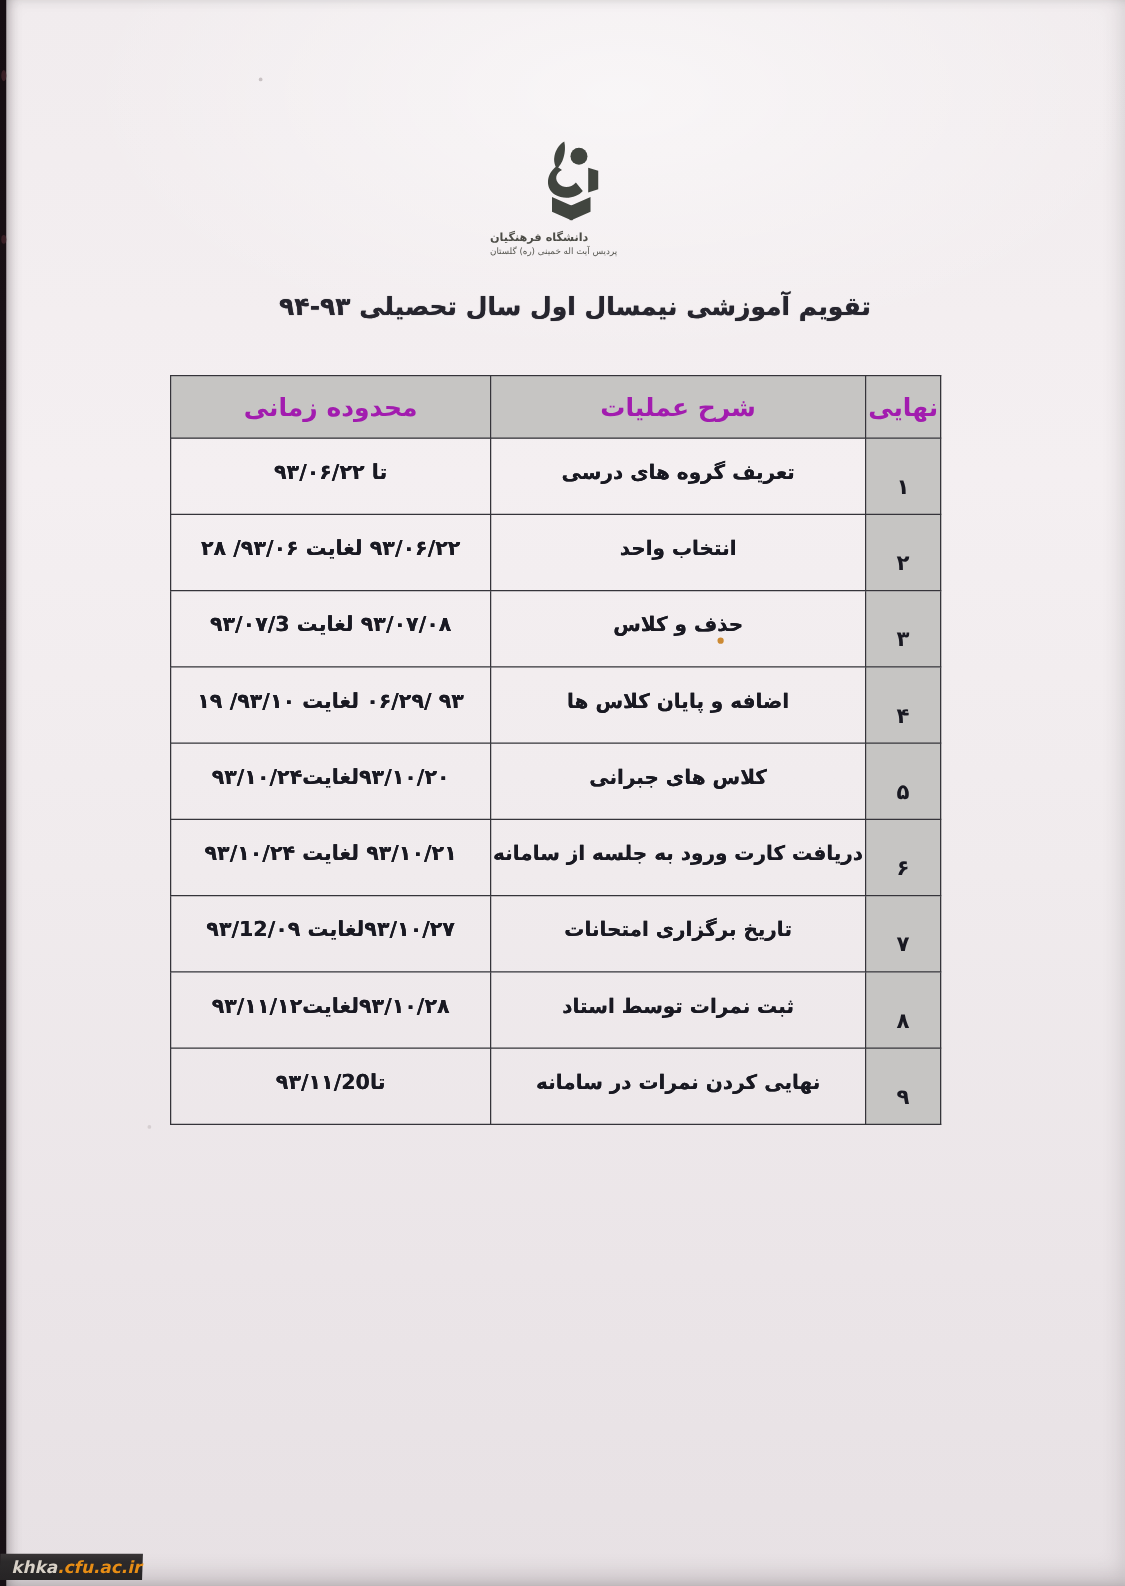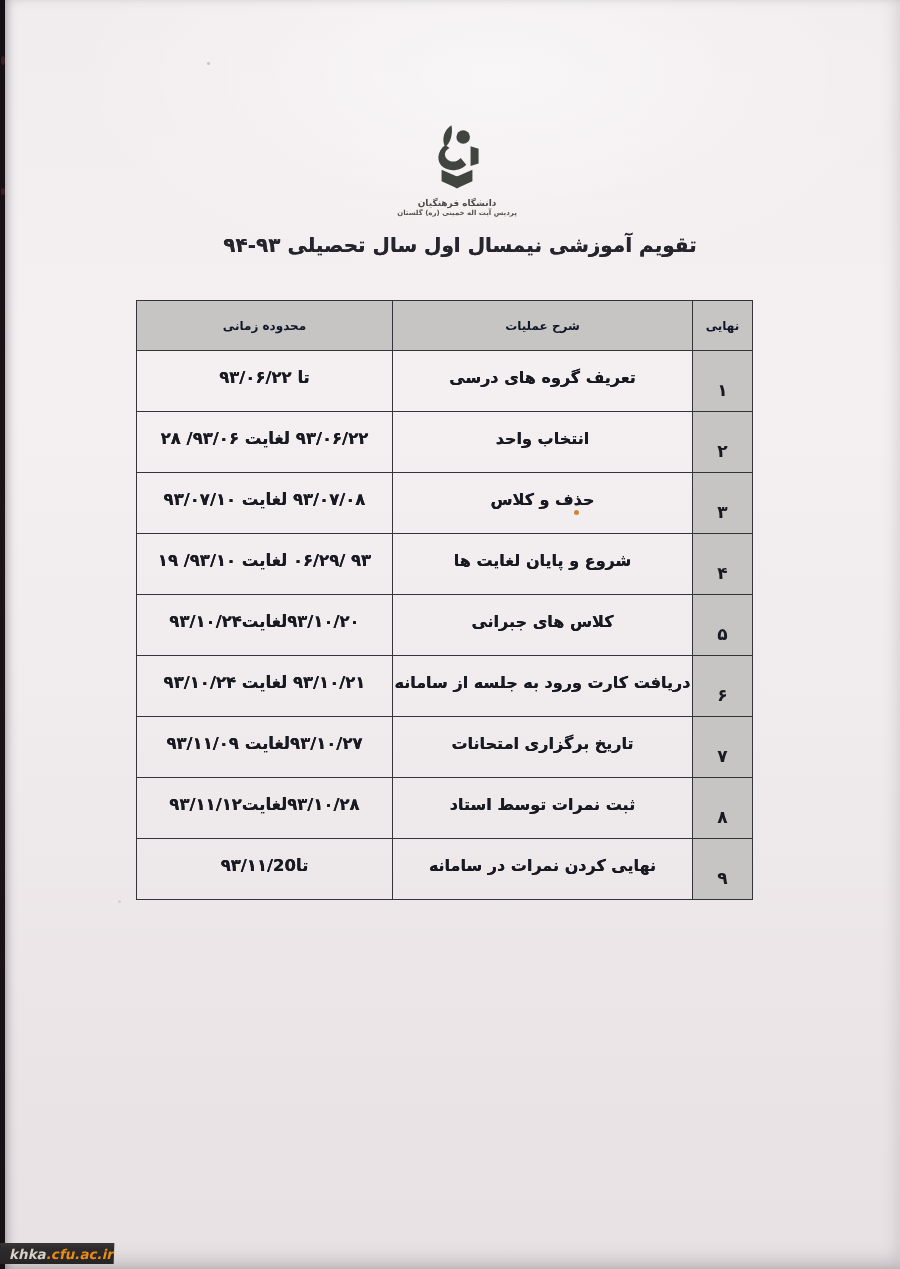--- a/index.html
+++ b/index.html
@@ -12,24 +12,24 @@
       radial-gradient(ellipse 620px 300px at 55% 6%, rgba(255,255,255,0.5), rgba(255,255,255,0) 70%),
       linear-gradient(180deg,#f1ecee 0%,#f4eff1 30%,#f0ebed 55%,#ebe5e8 80%,#e7e1e4 100%);
     box-shadow: inset 10px 0 12px -7px rgba(20,10,15,0.55), inset 0 -8px 18px rgba(70,58,64,0.22), inset 0 4px 8px -4px rgba(255,255,255,0.6);
   }
   
   .edge-left{position:absolute;left:0;top:0;width:5px;height:1269px;background:linear-gradient(180deg,#150e12 0%,#1d1418 40%,#171015 100%);}
   .edge-mark{position:absolute;background:#3a2026;border-radius:50%;}
   .speck{position:absolute;border-radius:50%;}
 
   
-  .logo-block{position:absolute;left:392px;top:124px;width:130px;text-align:center;color:#474842;}
+  .logo-block{position:absolute;left:392px;top:112px;width:130px;color:#474842;}
   .logo-glyph{display:block;margin:0 auto;}
   .logo-cap1{font-size:9px;font-weight:bold;color:#4c4c46;letter-spacing:0px;filter:blur(0.4px);}
-  .logo-cap2{font-size:7px;font-weight:bold;color:#55554f;margin-top:1px;filter:blur(0.5px);}
+  .logo-cap2{font-size:7px;font-weight:normal;color:#55554f;margin-top:1px;filter:blur(0.5px);}
 
   
   .doc-title{
     position:absolute;left:0;top:233px;width:920px;margin:0;
     text-align:center;direction:rtl;
     font-size:20px;font-weight:bold;color:#26252e;
     text-shadow:0 0 0.6px #26252e;
     letter-spacing:0.2px;
   }
 
@@ -38,21 +38,21 @@
     position:absolute;left:136px;top:300px;width:616px;height:598px;
     border-collapse:collapse;table-layout:fixed;direction:rtl;
     color:#191922;
   }
   table.cal td,table.cal th{
     border:1px solid #35343a;
     padding:0;vertical-align:middle;text-align:center;
     font-weight:bold;
   }
   tr.hdr{height:50px;}
-  tr.hdr th{background:#c6c5c3;font-size:12px;color:#0f172a;margin-top:20px;}
+  tr.hdr th{background:#c6c5c3;font-size:20px;color:#a21caf;margin-top:20px;}
   tr.datarow{height:61px;}
   td.rowno{background:#c6c5c3;font-size:17px;}
   td.rowno span{position:relative;top:9px;display:inline-block;}
   td.desc{font-size:16px;margin-top:26px;}
   td.desc span{position:relative;top:-4px;display:inline-block;text-shadow:0 0 0.4px #191922;}
   td.range{font-size:16.5px;letter-spacing:0.5px;}
   td.range span{position:relative;top:-4px;display:inline-block;text-shadow:0 0 0.4px #191922;}
 
   
   .footer-bar{
@@ -114,45 +114,45 @@
 
     <tr class="datarow">
       <td class="rowno"><span>۲</span></td>
       <td class="desc"><span>انتخاب واحد</span></td>
       <td class="range"><span>۹۳/۰۶/۲۲ لغایت ۹۳/۰۶/ ۲۸</span></td>
     </tr>
 
     <tr class="datarow">
       <td class="rowno"><span>۳</span></td>
       <td class="desc"><span>حذف و کلاس</span></td>
-      <td class="range"><span>۹۳/۰۷/۰۸  لغایت ۹۳/۰۷/۱۰</span></td>
+      <td class="range"><span>۹۳/۰۷/۰۸  لغایت ۹۳/۰۷/3</span></td>
     </tr>
 
     <tr class="datarow">
       <td class="rowno"><span>۴</span></td>
-      <td class="desc"><span>شروع و پایان لغایت ها</span></td>
+      <td class="desc"><span>اضافه و پایان کلاس ها</span></td>
       <td class="range"><span>۹۳ /۰۶/۲۹  لغایت ۹۳/۱۰/ ۱۹</span></td>
     </tr>
 
     <tr class="datarow">
       <td class="rowno"><span>۵</span></td>
       <td class="desc"><span>کلاس های جبرانی</span></td>
       <td class="range"><span>۹۳/۱۰/۲۰لغایت۹۳/۱۰/۲۴</span></td>
     </tr>
 
     <tr class="datarow">
       <td class="rowno"><span>۶</span></td>
       <td class="desc"><span>دریافت کارت ورود به جلسه از سامانه</span></td>
       <td class="range"><span>۹۳/۱۰/۲۱ لغایت ۹۳/۱۰/۲۴</span></td>
     </tr>
 
     <tr class="datarow">
       <td class="rowno"><span>۷</span></td>
       <td class="desc"><span>تاریخ برگزاری امتحانات</span></td>
-      <td class="range"><span>۹۳/۱۰/۲۷لغایت  ۹۳/۱۱/۰۹</span></td>
+      <td class="range"><span>۹۳/۱۰/۲۷لغایت  ۹۳/12/۰۹</span></td>
     </tr>
 
     <tr class="datarow">
       <td class="rowno"><span>۸</span></td>
       <td class="desc"><span>ثبت نمرات توسط استاد</span></td>
       <td class="range"><span>۹۳/۱۰/۲۸لغایت۹۳/۱۱/۱۲</span></td>
     </tr>
 
     <tr class="datarow">
       <td class="rowno"><span>۹</span></td>

